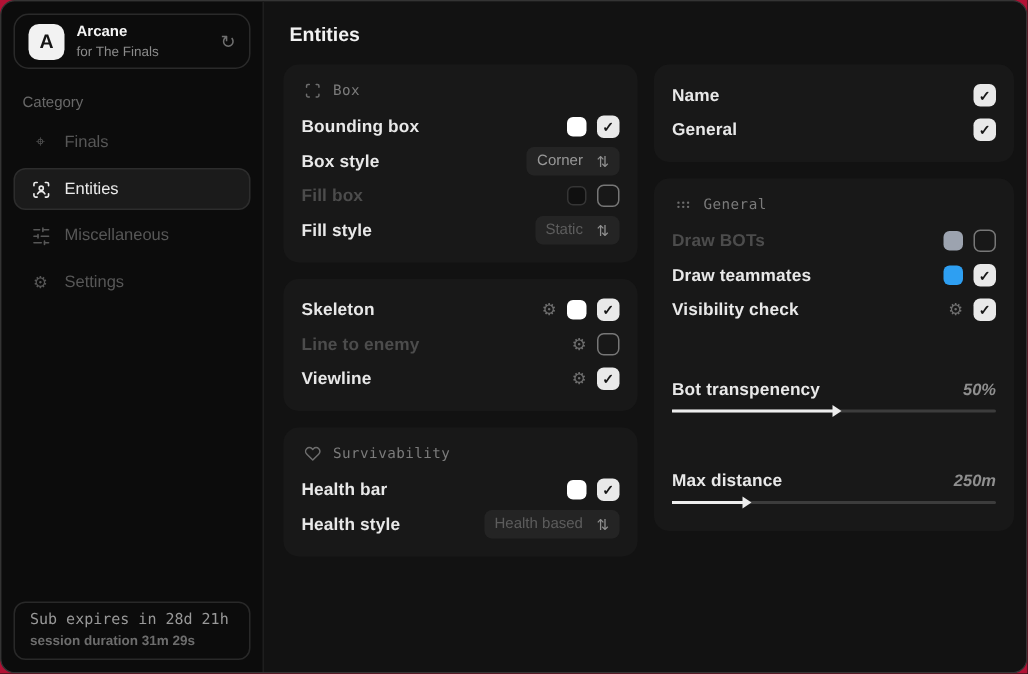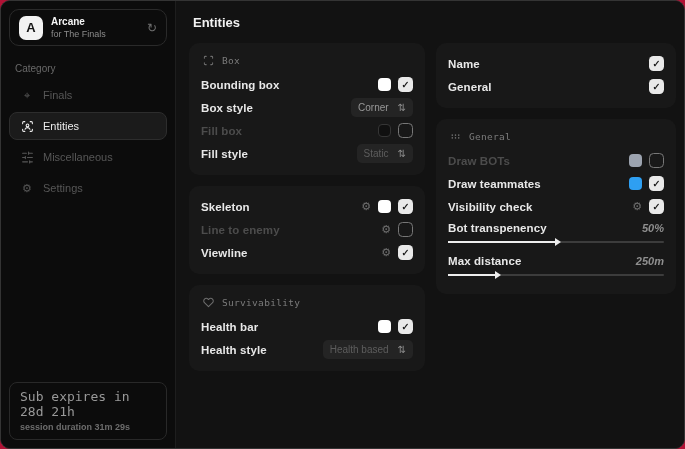--- a/index.html
+++ b/index.html
@@ -47,21 +47,21 @@
     color: #575757; font-size: 11px; cursor: pointer;
   }
   .nav-item.selected { background: #1b1b1b; border-color: #2d2d2d; color: #ececec; }
   .ico { width: 14px; display: inline-flex; justify-content: center; align-items: center; }
   .ico svg { display: block; }
   .footer-card {
     margin: 8px; margin-top: auto;
     border: 1px solid #292929; border-radius: 8px;
     padding: 6px 10px 7px;
   }
-  .footer-line1 { font-family: "DejaVu Sans Mono", monospace; font-size: 13px; color: #999999; }
+  .footer-line1 { font-family: "DejaVu Sans Mono", monospace; font-size: 10px; color: #999999; }
   .footer-line2 { font-size: 9px; font-weight: 700; color: #6d6d6d; margin-top: 3px; }
   
   .main { flex: 1; padding: 12px 13px; display: flex; flex-direction: column; background: #121212; }
   .page-title { font-size: 13px; font-weight: 700; color: #f2f2f2; margin: 2px 0 13px 4px; }
   .columns { display: flex; gap: 11px; align-items: flex-start; }
   .col { display: flex; flex-direction: column; gap: 11px; }
   .col-left { width: 236px; }
   .col-right { width: 240px; }
   .panel { background: #181818; border-radius: 10px; padding: 9px 12px 10px; width: 100%; }
   .panel-header {
@@ -86,21 +86,21 @@
   .row.disabled .cb.un { border-color: #777777; }
   .gear { color: #6f6f6f; font-size: 11px; cursor: pointer; }
   .dropdown {
     height: 19px; background: #242424; border-radius: 5px;
     display: flex; align-items: center; gap: 9px; padding: 0 7px;
     font-size: 10px; color: #989898; cursor: pointer;
   }
   .dropdown.dim { color: #5d5d5d; }
   .chev { font-size: 10px; color: #8f8f8f; }
   
-  .slider-head { height: 20px; display: flex; align-items: center; justify-content: space-between; }
+  .slider-head { height: 20px; display: flex; align-items: center; justify-content: space-between; margin-top: 32px; }
   .slider-value { font-size: 11px; font-weight: 600; color: #8f8f8f; font-style: italic; }
   .slider { position: relative; height: 9px; margin-bottom: 4px; cursor: pointer; }
   .slider-track { position: absolute; top: 3px; left: 0; right: 0; height: 2px; background: #3c3c3c; border-radius: 1px; }
   .slider-fill { position: absolute; top: 3px; left: 0; height: 2px; background: #ededed; }
   .slider-thumb {
     position: absolute; right: -5px; top: -3.5px;
     width: 0; height: 0;
     border-left: 6px solid #ededed;
     border-top: 4.5px solid transparent;
     border-bottom: 4.5px solid transparent;

